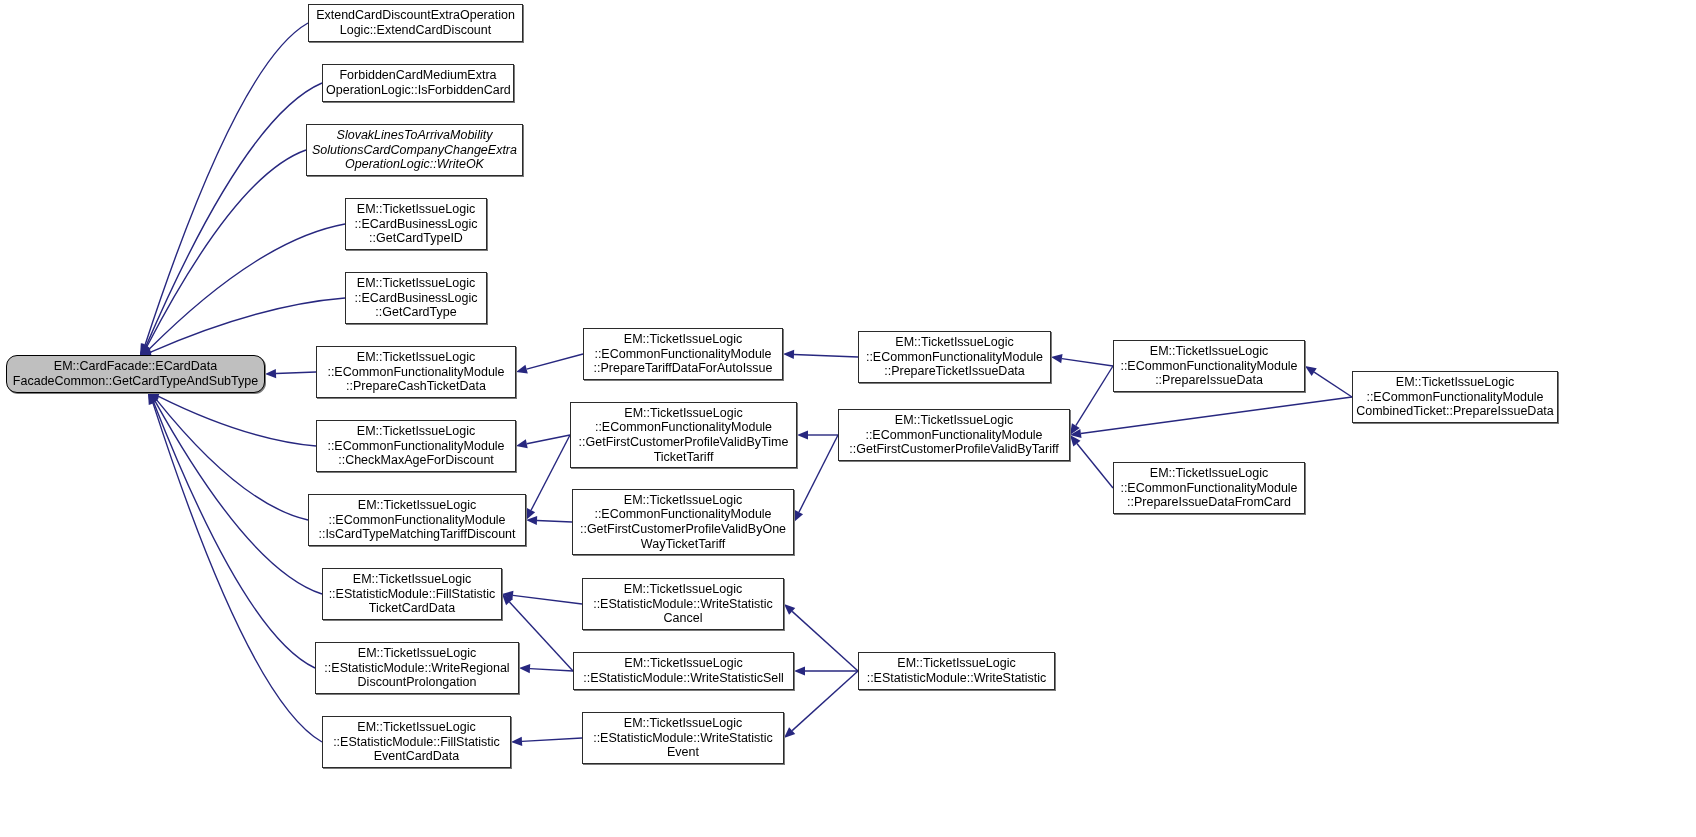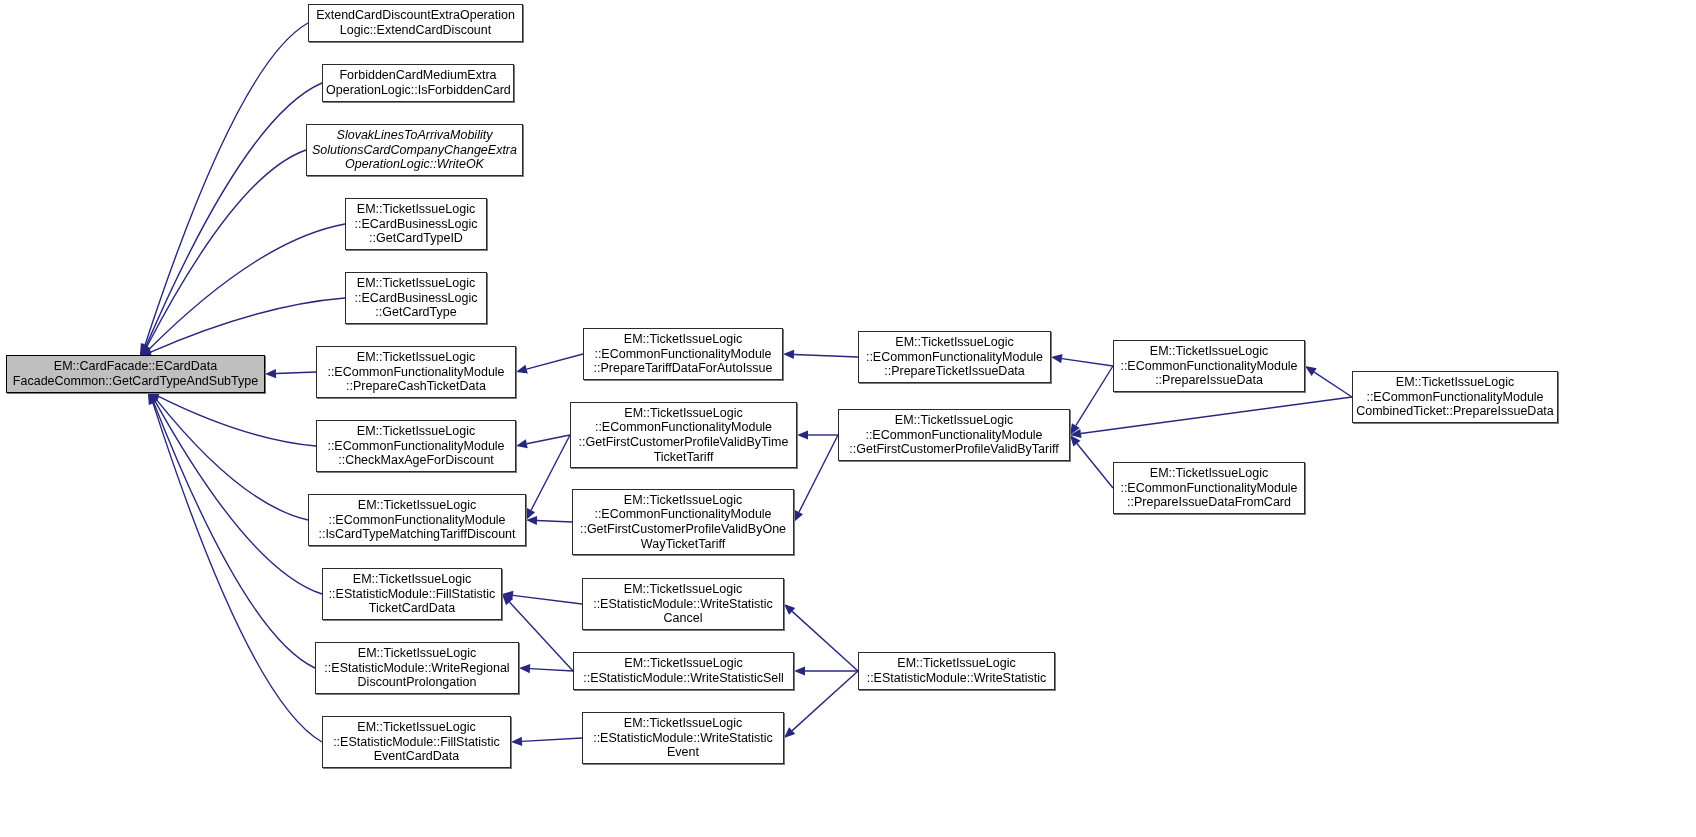--- a/index.html
+++ b/index.html
@@ -111,21 +111,21 @@
       <polygon points="1051,357 1062.5467210444776,354.0279244422426 1061.225089163799,363.1324996202492" fill="#27277f"></polygon>
       <line x1="1113" y1="366" x2="1075.8178217508237" y2="425.6644255626318" stroke="#27277f" stroke-width="1.4"></line>
       <polygon points="1070,435 1071.9138542588332,423.2315182850146 1079.721789242814,428.09733284024895" fill="#27277f"></polygon>
       <line x1="1113" y1="488" x2="1076.9304494255437" y2="443.5421818500886" stroke="#27277f" stroke-width="1.4"></line>
       <polygon points="1070,435 1080.5026345628535,440.64399390849763 1073.3582642882338,446.44036979167953" fill="#27277f"></polygon>
       <line x1="1352" y1="397" x2="1314.1824994707306" y2="372.05654220409895" stroke="#27277f" stroke-width="1.4"></line>
       <polygon points="1305,366 1316.7152353015356,368.21658787997524 1311.6497636399256,375.89649652822266" fill="#27277f"></polygon>
       <line x1="1352" y1="397" x2="1080.9014705916752" y2="433.5310075089232" stroke="#27277f" stroke-width="1.4"></line>
       <polygon points="1070,435 1080.2871646408612,428.9722107160408 1081.5157765424892,438.0898043018056" fill="#27277f"></polygon>
     </svg>
-<div class="node root" style="left: 6px; top: 355px; width: 259px; height: 38px;"><span class="node-label">EM::CardFacade::ECardData
+<div class="node root" style="left: 6px; top: 355px; width: 259px; height: 38px; border-radius: 11px;"><span class="node-label">EM::CardFacade::ECardData
 FacadeCommon::GetCardTypeAndSubType</span></div>
     <div class="node" style="left: 322px; top: 64px; width: 192px; height: 38px;"><span class="node-label">ForbiddenCardMediumExtra
 OperationLogic::IsForbiddenCard</span></div>
     <div class="node" style="left: 308px; top: 4px; width: 215px; height: 38px;"><span class="node-label">ExtendCardDiscountExtraOperation
 Logic::ExtendCardDiscount</span></div>
     <div class="node" style="left: 306px; top: 124px; width: 217px; height: 52px; font-style: italic;"><span class="node-label">SlovakLinesToArrivaMobility
 SolutionsCardCompanyChangeExtra
 OperationLogic::WriteOK</span></div>
     <div class="node" style="left: 345px; top: 198px; width: 142px; height: 52px;"><span class="node-label">EM::TicketIssueLogic
 ::ECardBusinessLogic

